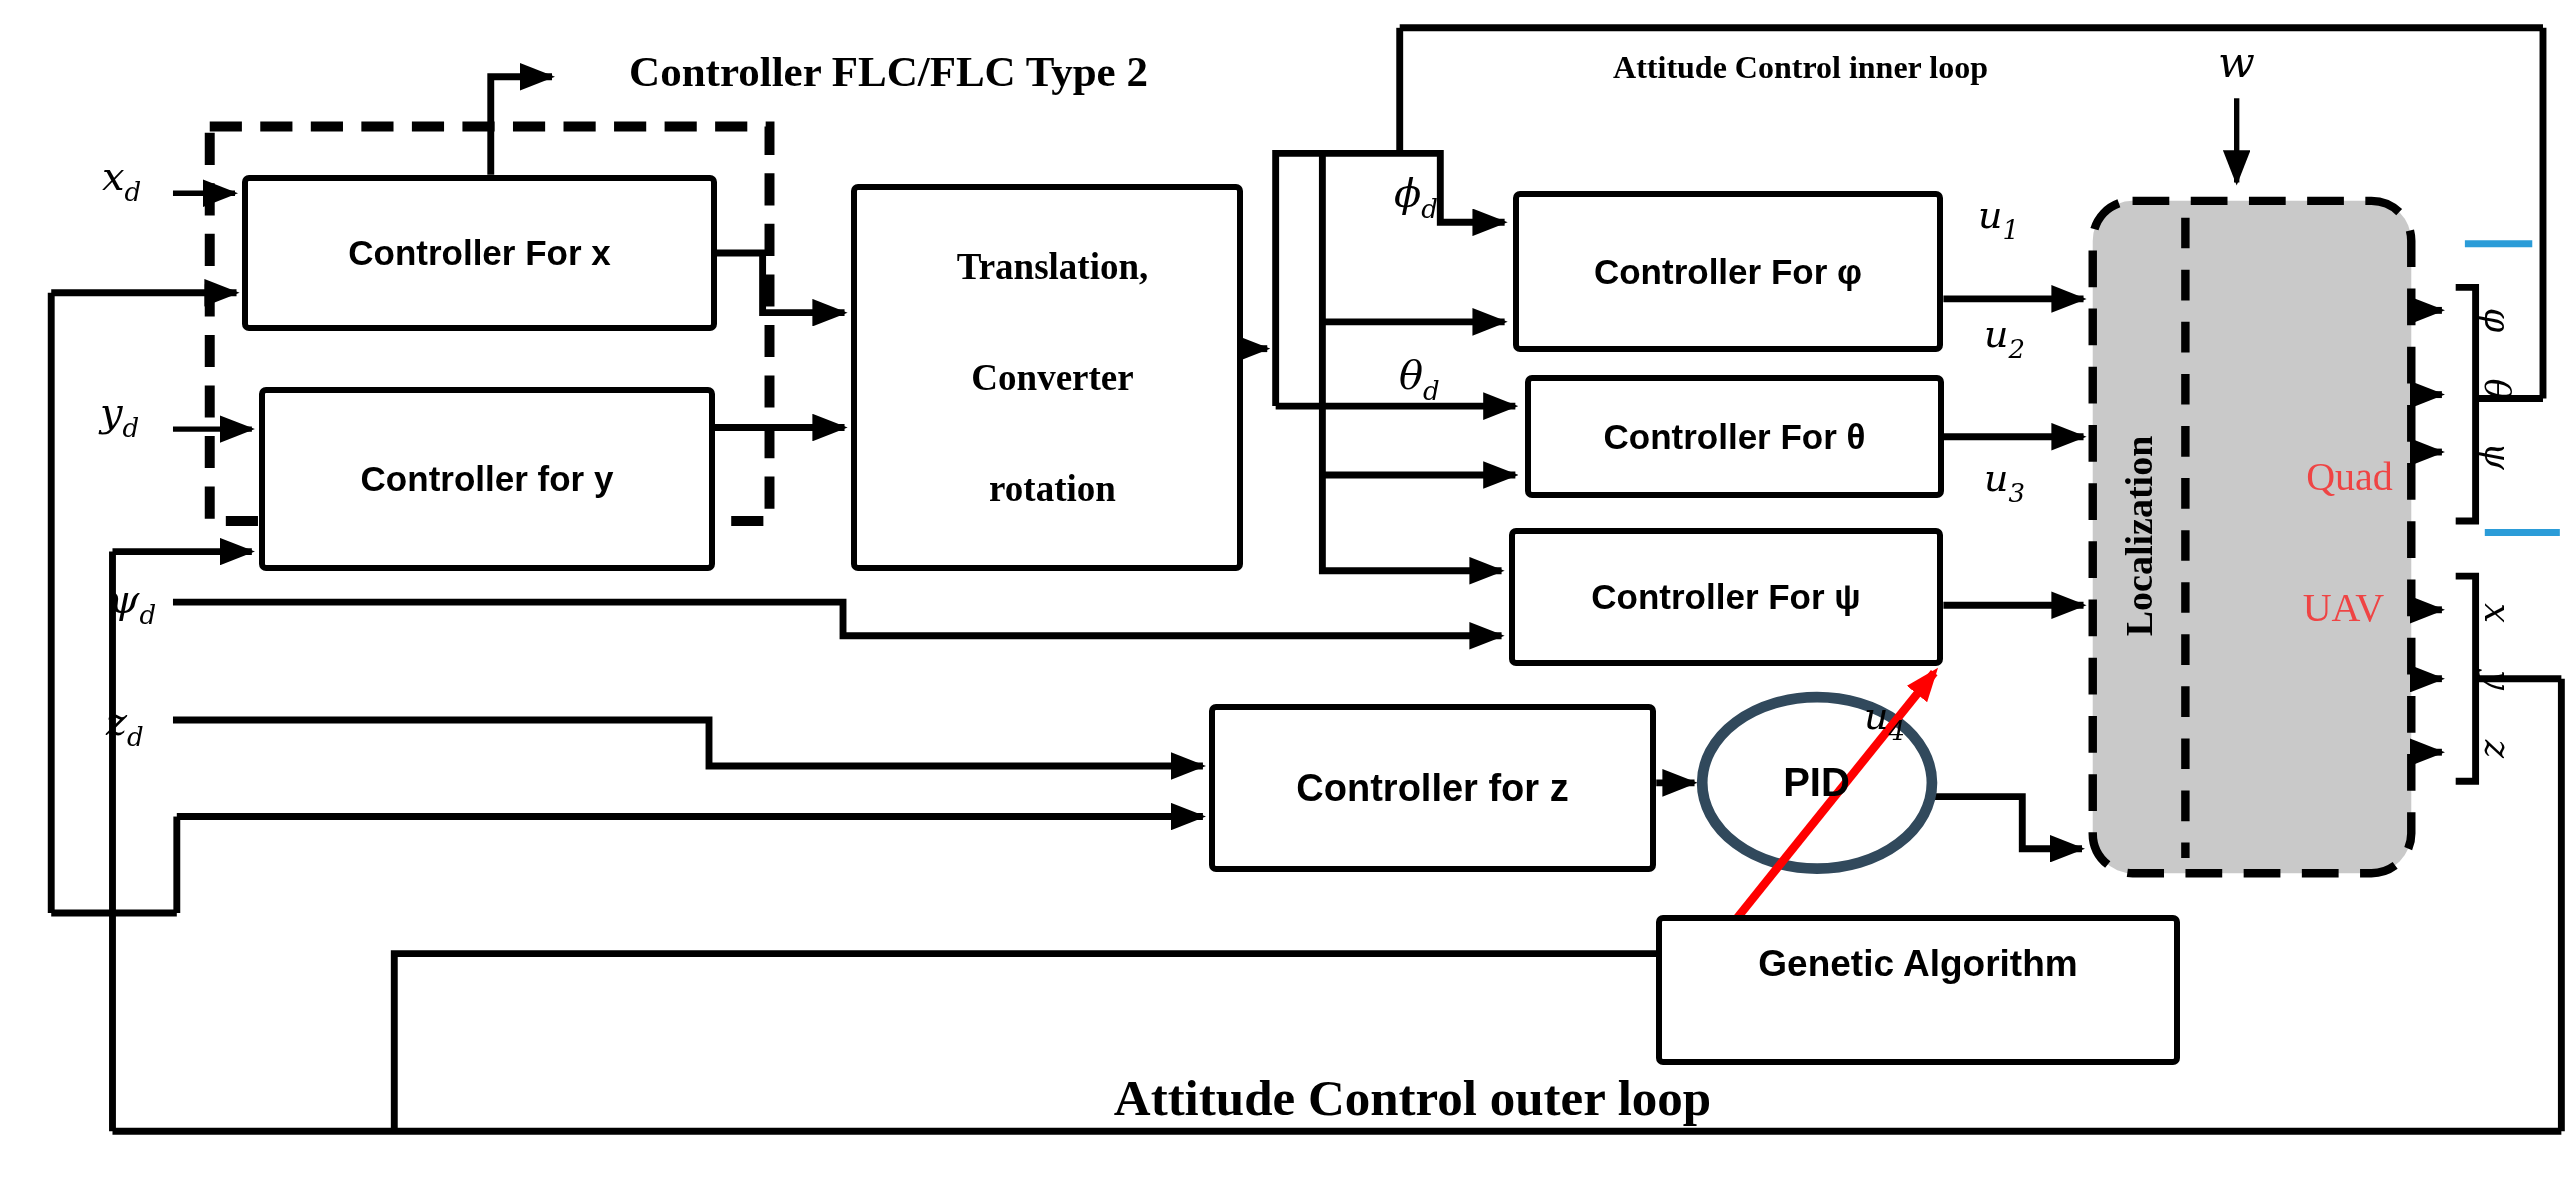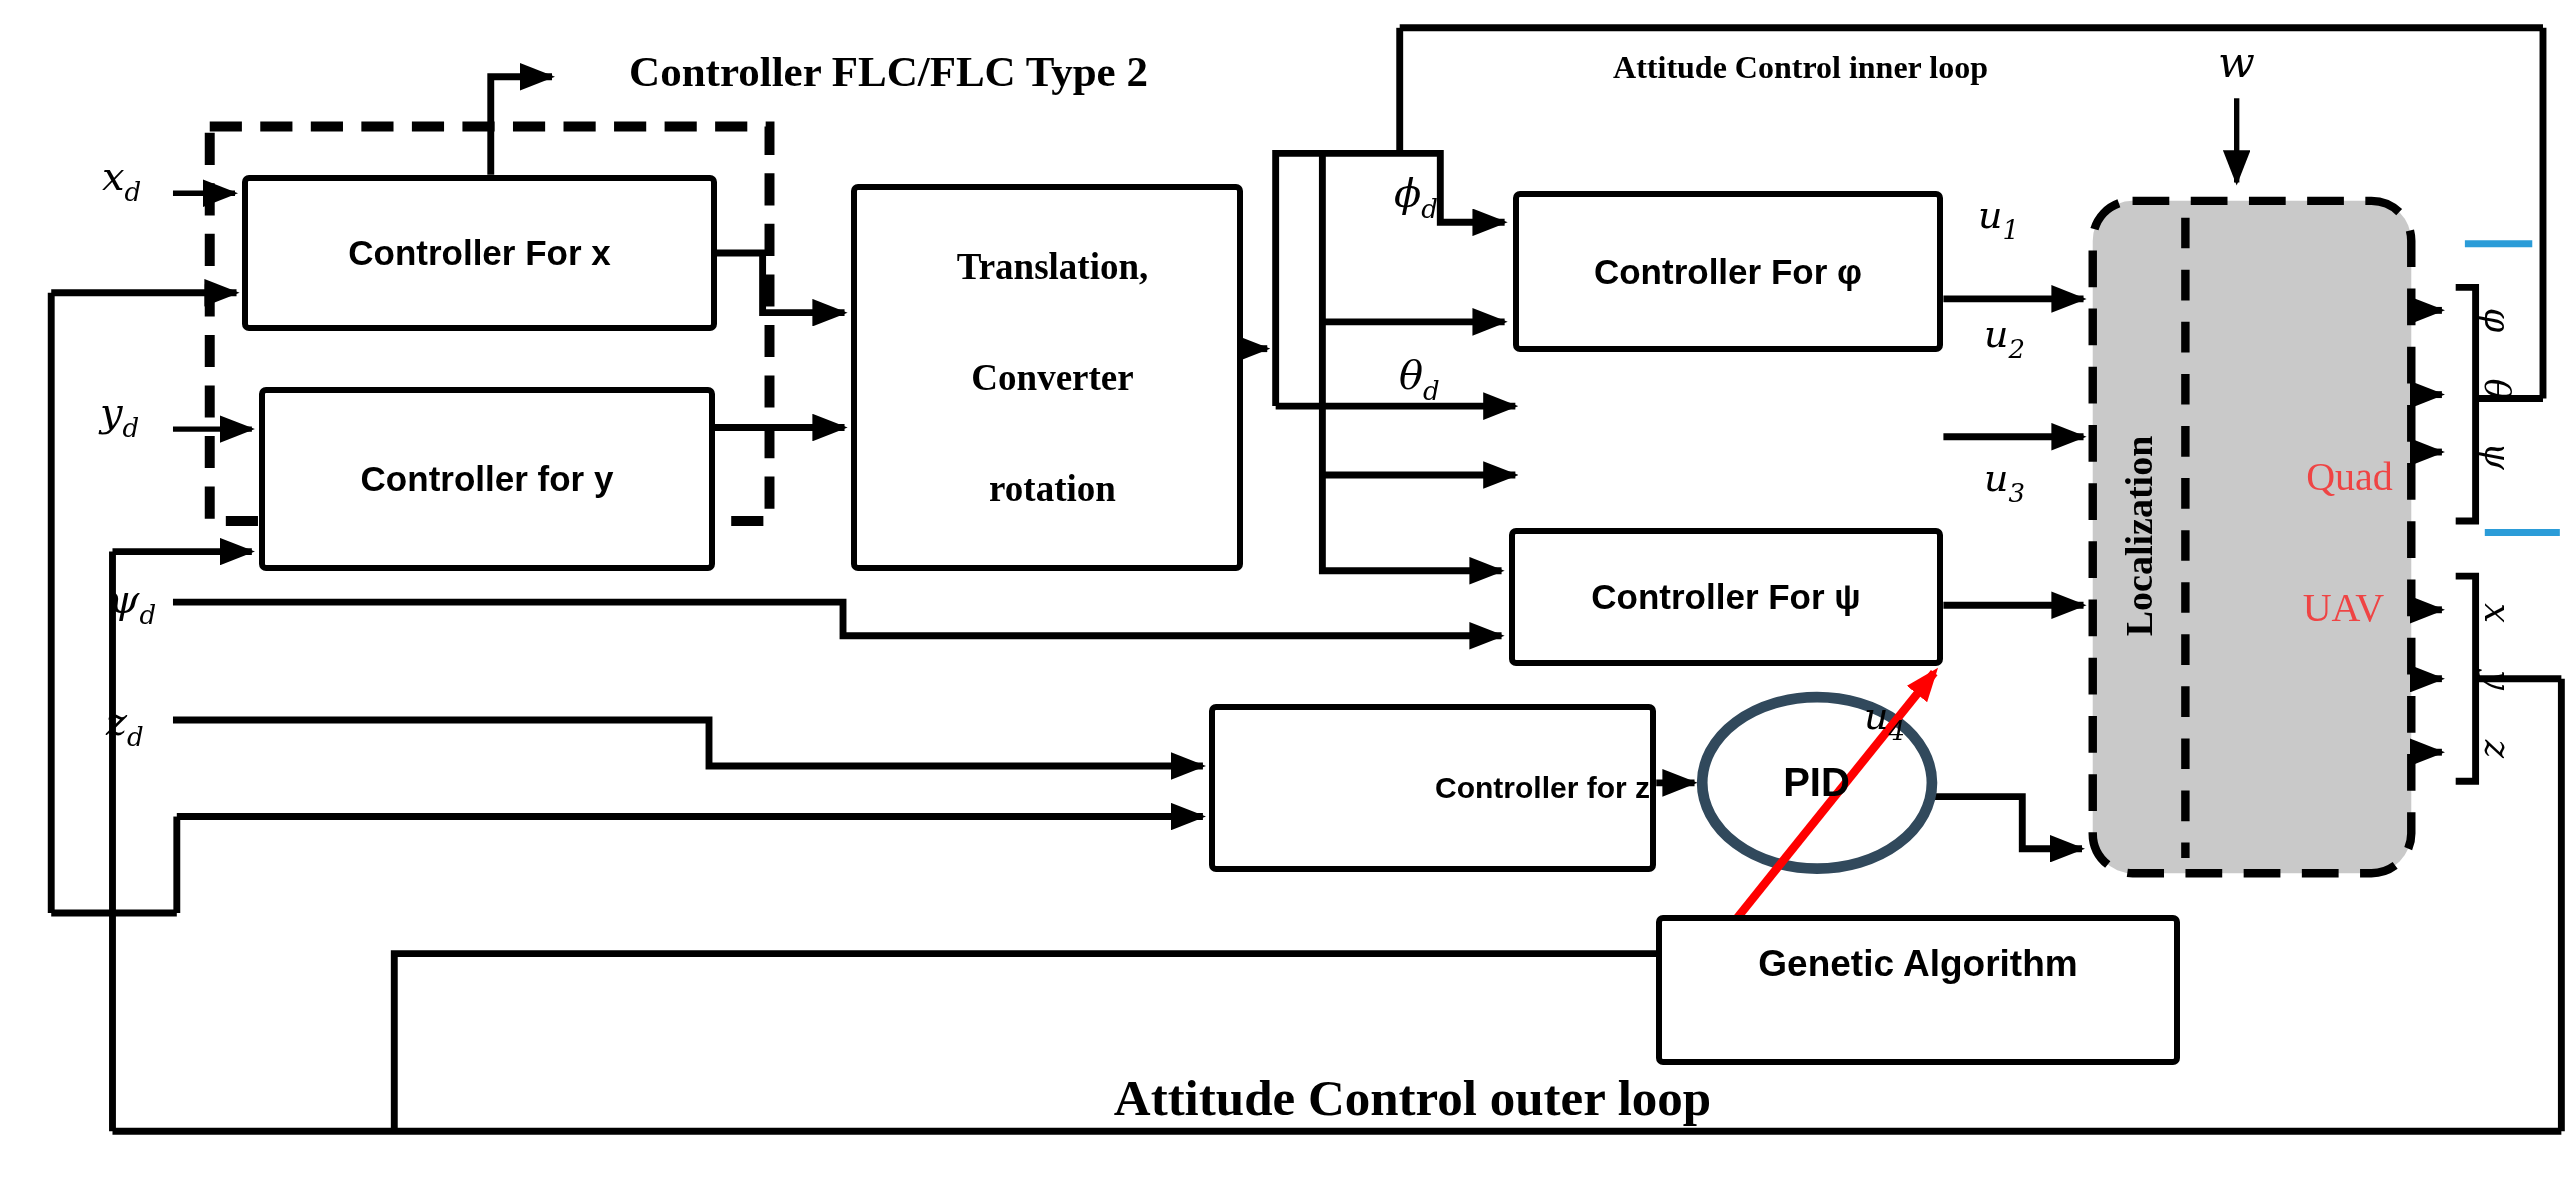--- a/index.html
+++ b/index.html
@@ -131,26 +131,29 @@
   <div class="box translation-box" style="left:835px;top:184px;width:392px;height:387px;padding-left:11px;">
     <span>Translation,</span>
     <span>Converter</span>
     <span>rotation</span>
   </div>
 
   <div class="box" style="left:1497px;top:191px;width:430px;height:161px;">
     <span>Controller For φ</span>
   </div>
 
+  <div class="box" style="left:1509px;top:375px;width:419px;height:123px;">
+    <span>Controller For θ</span>
+  </div>
 
   <div class="box" style="left:1493px;top:528px;width:434px;height:138px;">
     <span>Controller For ψ</span>
   </div>
 
-  <div class="box" style="left:1193px;top:704px;width:447px;height:168px;font-size:30px;justify-content:flex-end;">
+  <div class="box" style="left:1193px;top:704px;width:447px;height:168px;font-size:38px;">
     <span>Controller for z</span>
   </div>
 
   <div class="box" style="left:1640px;top:915px;width:524px;height:150px;font-size:37px;align-items:flex-start;padding-top:22px;">
     <span>Genetic Algorithm</span>
   </div>
 
   <div class="pidtxt" style="left:1747px;top:760px;width:107px;text-align:center;">PID</div>
 
   <div class="loc-label" style="left:2123px;top:536px;">Localization</div>

